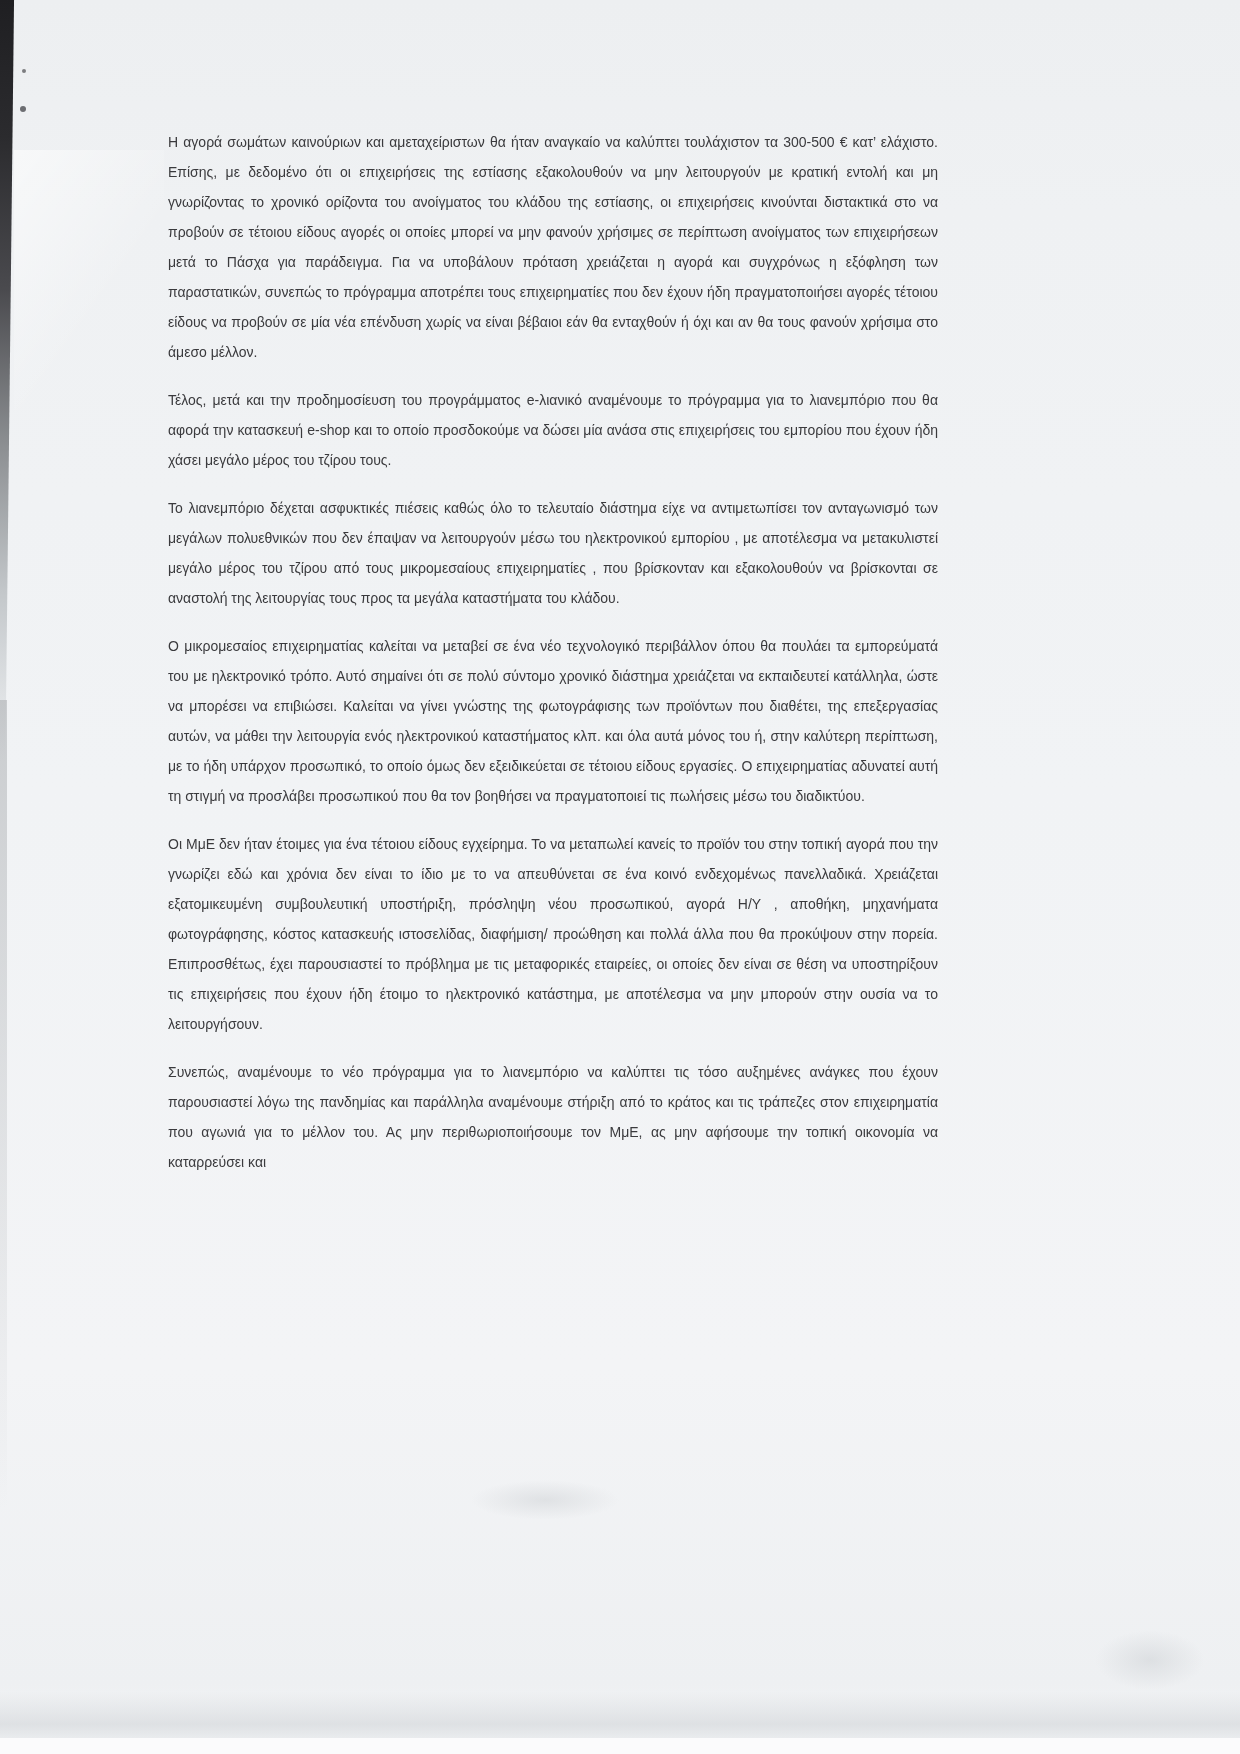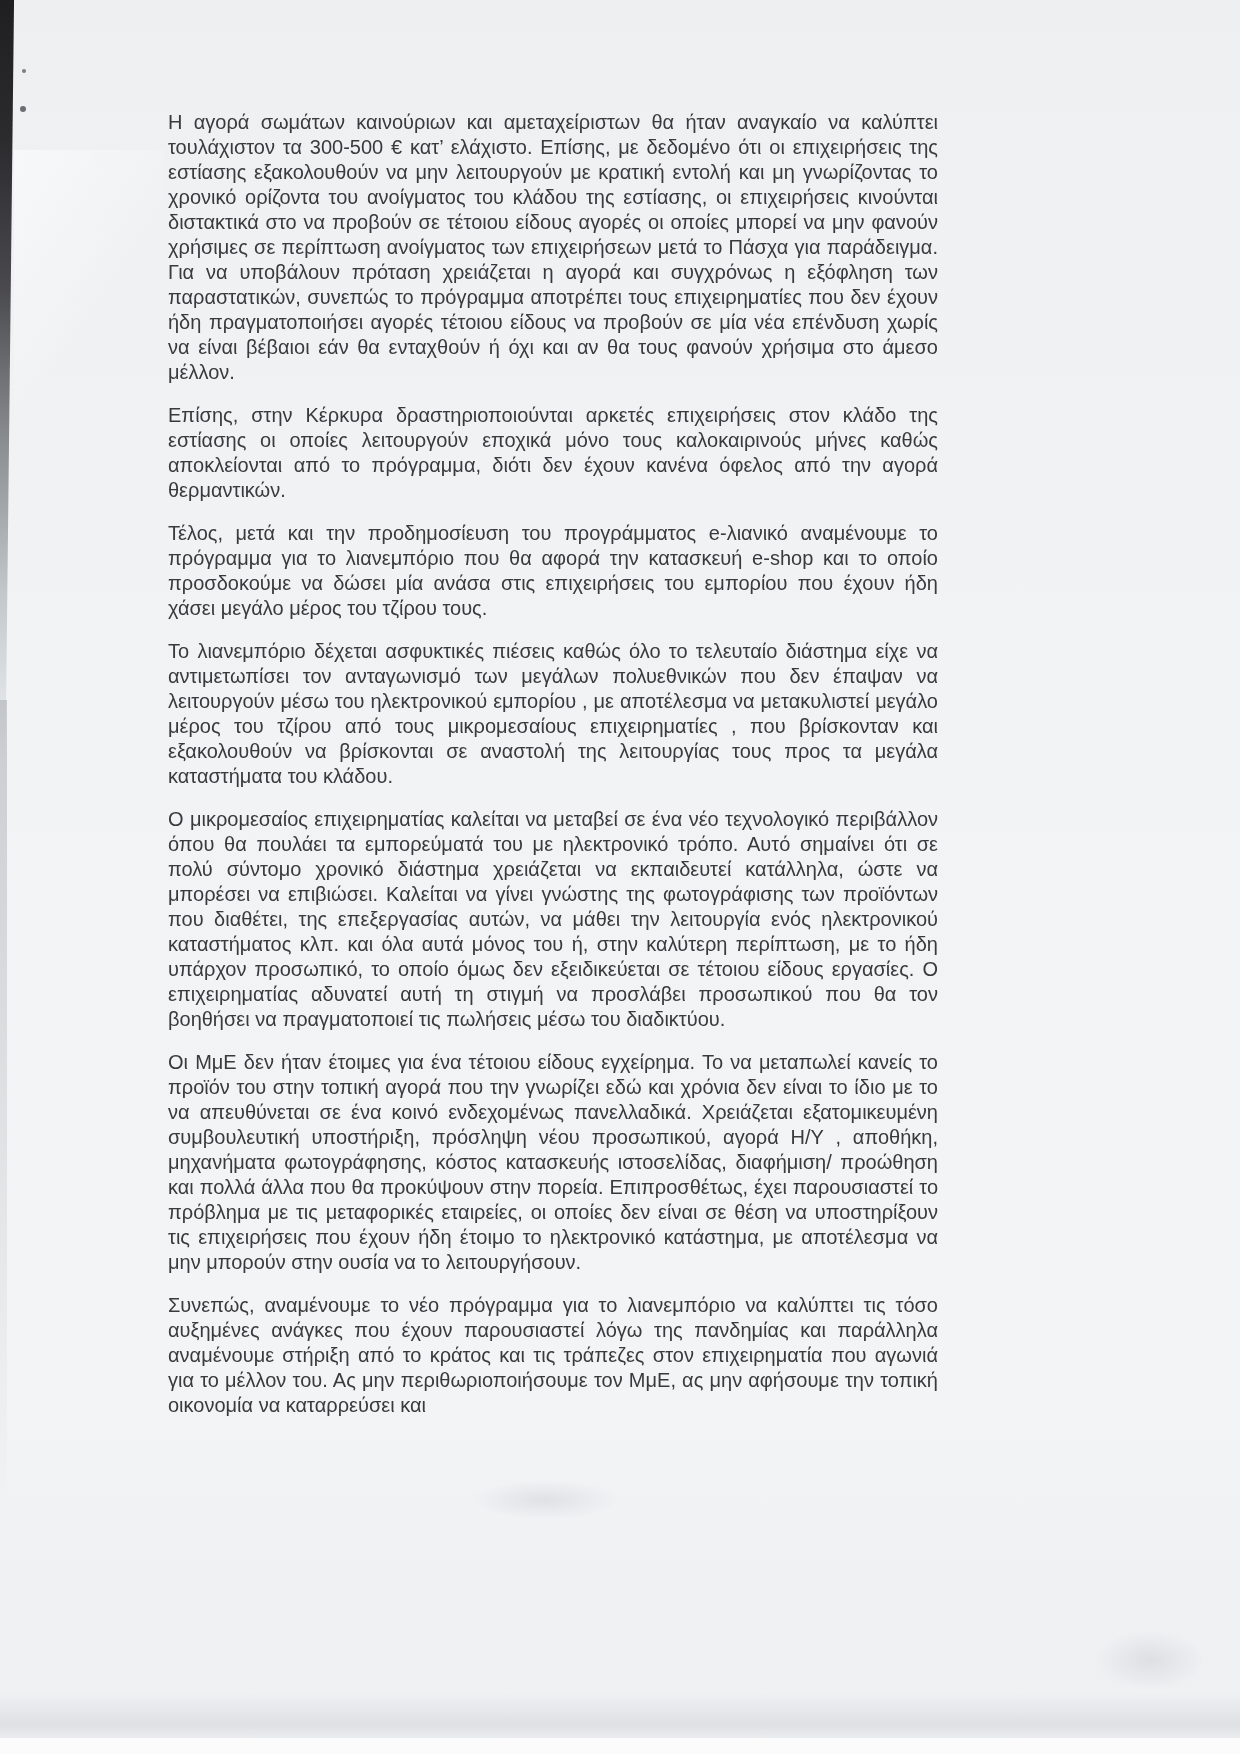--- a/index.html
+++ b/index.html
@@ -80,25 +80,25 @@
     background: radial-gradient(ellipse at center, rgba(190,194,198,0.35), rgba(190,194,198,0) 70%);
   }
   .smudge.m2 {
     left: 1095px; top: 1630px; width: 110px; height: 60px;
     background: radial-gradient(ellipse at center, rgba(195,199,203,0.4), rgba(195,199,203,0) 70%);
   }
   
   .text-block {
     position: absolute;
     left: 168px;
-    top: 110px;
+    top: 127px;
     width: 770px;
     color: #3a3a3d;
-    font-size: 20px;
-    line-height: 25px;
+    font-size: 14px;
+    line-height: 30px;
     text-align: justify;
   }
   .para {
     margin: 0 0 18px 0;
   }
 </style>
 </head>
 <body>
 
 <div class="scan-page">
@@ -108,21 +108,20 @@
   <div class="speck s1"></div>
   <div class="speck s2"></div>
   <div class="fold"></div>
   <div class="smudge m1"></div>
   <div class="smudge m2"></div>
   <div class="bottom-shade"></div>
   <div class="bottom-white-strip"></div>
 
   <div class="text-block">
     <p class="para">Η αγορά σωμάτων καινούριων και αμεταχείριστων θα ήταν αναγκαίο να καλύπτει τουλάχιστον τα 300-500 € κατ’ ελάχιστο. Επίσης, με δεδομένο ότι οι επιχειρήσεις της εστίασης εξακολουθούν να μην λειτουργούν με κρατική εντολή και μη γνωρίζοντας το χρονικό ορίζοντα του ανοίγματος του κλάδου της εστίασης, οι επιχειρήσεις κινούνται διστακτικά στο να προβούν σε τέτοιου είδους αγορές οι οποίες μπορεί να μην φανούν χρήσιμες σε περίπτωση ανοίγματος των επιχειρήσεων μετά το Πάσχα για παράδειγμα. Για να υποβάλουν πρόταση χρειάζεται η αγορά και συγχρόνως η εξόφληση των παραστατικών, συνεπώς το πρόγραμμα αποτρέπει τους επιχειρηματίες που δεν έχουν ήδη πραγματοποιήσει αγορές τέτοιου είδους να προβούν σε μία νέα επένδυση χωρίς να είναι βέβαιοι εάν θα ενταχθούν ή όχι και αν θα τους φανούν χρήσιμα στο άμεσο μέλλον.</p>
-    <p class="para">Επίσης, στην Κέρκυρα δραστηριοποιούνται αρκετές επιχειρήσεις στον κλάδο της εστίασης οι οποίες λειτουργούν εποχικά μόνο τους καλοκαιρινούς μήνες καθώς αποκλείονται από το πρόγραμμα,  διότι δεν έχουν κανένα όφελος από την αγορά θερμαντικών.</p>
     <p class="para">Τέλος, μετά και την προδημοσίευση του προγράμματος e-λιανικό αναμένουμε το πρόγραμμα για το λιανεμπόριο που θα αφορά την κατασκευή e-shop και το οποίο προσδοκούμε να δώσει μία ανάσα στις επιχειρήσεις του εμπορίου που έχουν ήδη χάσει μεγάλο μέρος του τζίρου τους.</p>
     <p class="para">Το λιανεμπόριο δέχεται ασφυκτικές πιέσεις καθώς  όλο το τελευταίο διάστημα είχε να αντιμετωπίσει τον ανταγωνισμό των μεγάλων πολυεθνικών που δεν έπαψαν να λειτουργούν μέσω του ηλεκτρονικού εμπορίου , με αποτέλεσμα να μετακυλιστεί μεγάλο μέρος του τζίρου από τους μικρομεσαίους επιχειρηματίες , που βρίσκονταν και εξακολουθούν να βρίσκονται σε αναστολή της λειτουργίας τους προς τα μεγάλα καταστήματα του κλάδου.</p>
     <p class="para">Ο μικρομεσαίος επιχειρηματίας καλείται να μεταβεί σε ένα νέο τεχνολογικό περιβάλλον όπου θα πουλάει τα εμπορεύματά του με ηλεκτρονικό τρόπο. Αυτό σημαίνει ότι σε πολύ σύντομο χρονικό διάστημα χρειάζεται να εκπαιδευτεί κατάλληλα, ώστε να μπορέσει να επιβιώσει. Καλείται να γίνει γνώστης της φωτογράφισης των προϊόντων που διαθέτει, της επεξεργασίας αυτών, να μάθει την λειτουργία ενός ηλεκτρονικού καταστήματος κλπ. και όλα αυτά μόνος του ή, στην καλύτερη περίπτωση, με το ήδη υπάρχον προσωπικό, το οποίο όμως δεν εξειδικεύεται σε τέτοιου είδους  εργασίες. Ο επιχειρηματίας αδυνατεί αυτή τη στιγμή να προσλάβει προσωπικού που θα τον βοηθήσει να πραγματοποιεί τις πωλήσεις μέσω του διαδικτύου.</p>
     <p class="para">Οι ΜμΕ δεν ήταν έτοιμες για ένα τέτοιου είδους εγχείρημα. Το να μεταπωλεί κανείς το προϊόν του στην τοπική αγορά που την γνωρίζει εδώ και χρόνια δεν είναι το ίδιο με το να απευθύνεται σε ένα κοινό ενδεχομένως πανελλαδικά. Χρειάζεται εξατομικευμένη συμβουλευτική υποστήριξη, πρόσληψη νέου προσωπικού, αγορά Η/Υ , αποθήκη, μηχανήματα φωτογράφησης, κόστος κατασκευής ιστοσελίδας, διαφήμιση/ προώθηση και πολλά άλλα που θα προκύψουν στην πορεία. Επιπροσθέτως, έχει παρουσιαστεί το πρόβλημα με τις μεταφορικές εταιρείες, οι οποίες δεν είναι σε θέση να υποστηρίξουν τις επιχειρήσεις που έχουν ήδη έτοιμο το ηλεκτρονικό κατάστημα, με αποτέλεσμα να μην μπορούν στην ουσία να το λειτουργήσουν.</p>
     <p class="para">Συνεπώς, αναμένουμε το νέο πρόγραμμα για το λιανεμπόριο να καλύπτει τις τόσο αυξημένες ανάγκες που έχουν παρουσιαστεί λόγω της πανδημίας και παράλληλα αναμένουμε στήριξη από το κράτος και τις τράπεζες στον επιχειρηματία που αγωνιά για το μέλλον του. Ας μην περιθωριοποιήσουμε τον ΜμΕ, ας μην αφήσουμε την τοπική οικονομία να καταρρεύσει και</p>
   </div>
 
 </div>
 
 </body></html>

